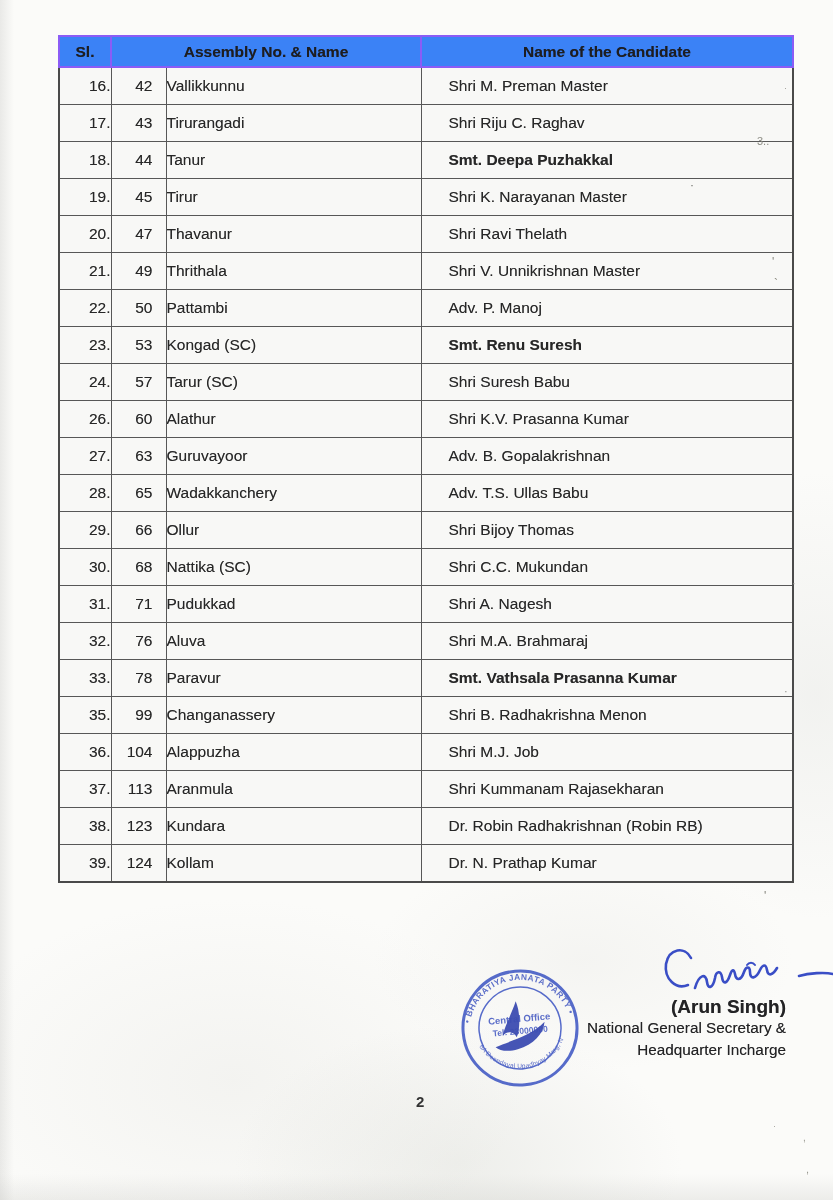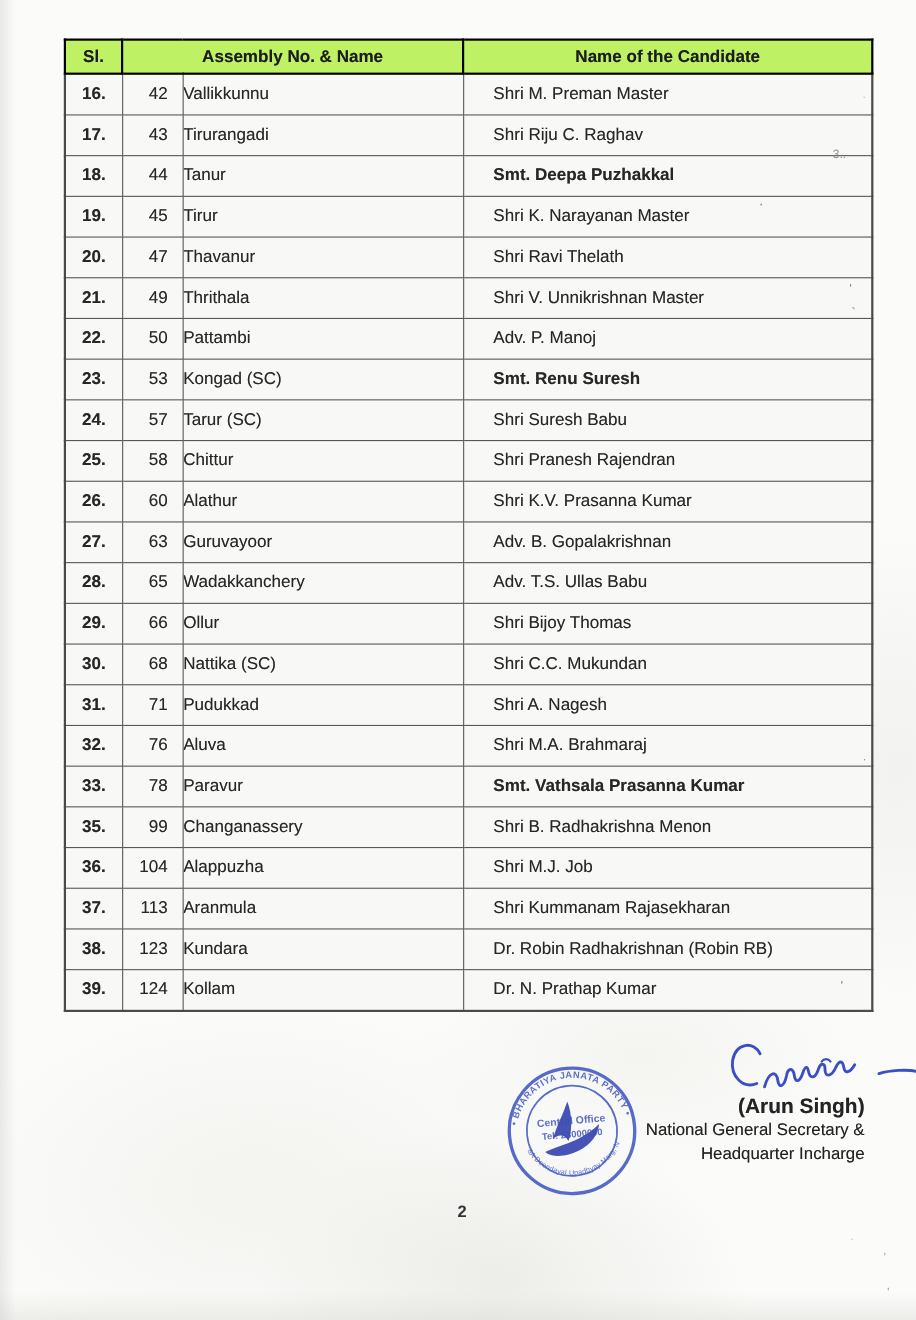--- a/index.html
+++ b/index.html
@@ -18,36 +18,36 @@
       #fbfbf9;
   }
   
   table.ctable {
     position:absolute; left:58px; top:35px; width:734px;
     border-collapse:collapse; table-layout:fixed;
     background:#f8f8f6;
     border:2.5px solid #4a4a4a;
   }
   .ctable th {
-    background:#bef264;
-    border:2px solid #000000;
+    background:#3b82f6;
+    border:2px solid #8b5cf6;
     height:29px;
     font-size:15.5px; font-weight:bold; color:#1d1d20;
     text-align:center; padding:0;
     text-shadow:0 0 0.5px rgba(30,30,35,0.55);
   }
   .ctable td {
     border:1.8px solid #575757;
     height:36px;
     font-size:15.5px; color:#272727;
     padding:0;
     text-shadow:0 0 0.4px rgba(45,45,45,0.45);
     white-space:nowrap; overflow:hidden;
   }
-  td.c-sl   { text-align:center;font-weight:bold; }
+  td.c-sl   { text-align:right; }
   td.c-no   { text-align:right; padding-right:13px;margin-top:48px; }
   td.c-name { }
   td.c-cand { padding-left:27px; }
   td.bold   { font-weight:bold; }
   
   .stamp { position:absolute; left:445px; top:953px; width:150px; height:150px; z-index:2; }
   .sig-scribble { position:absolute; left:655px; top:940px; width:180px; height:60px; z-index:3; overflow:visible; }
   .sig-text {
     position:absolute; left:486px; top:996px; width:300px;
     text-align:right; z-index:5;
@@ -130,26 +130,20 @@
           <td class="c-sl">23.</td>
           <td class="c-no">53</td>
           <td class="c-name">Kongad (SC)</td>
           <td class="c-cand bold">Smt. Renu Suresh</td>
         </tr>
         <tr>
           <td class="c-sl">24.</td>
           <td class="c-no">57</td>
           <td class="c-name">Tarur (SC)</td>
           <td class="c-cand">Shri Suresh Babu</td>
-        </tr>
-        <tr>
-          <td class="c-sl">25.</td>
-          <td class="c-no">58</td>
-          <td class="c-name">Chittur</td>
-          <td class="c-cand">Shri Pranesh Rajendran</td>
         </tr>
         <tr>
           <td class="c-sl">26.</td>
           <td class="c-no">60</td>
           <td class="c-name">Alathur</td>
           <td class="c-cand">Shri K.V. Prasanna Kumar</td>
         </tr>
         <tr>
           <td class="c-sl">27.</td>
           <td class="c-no">63</td>

